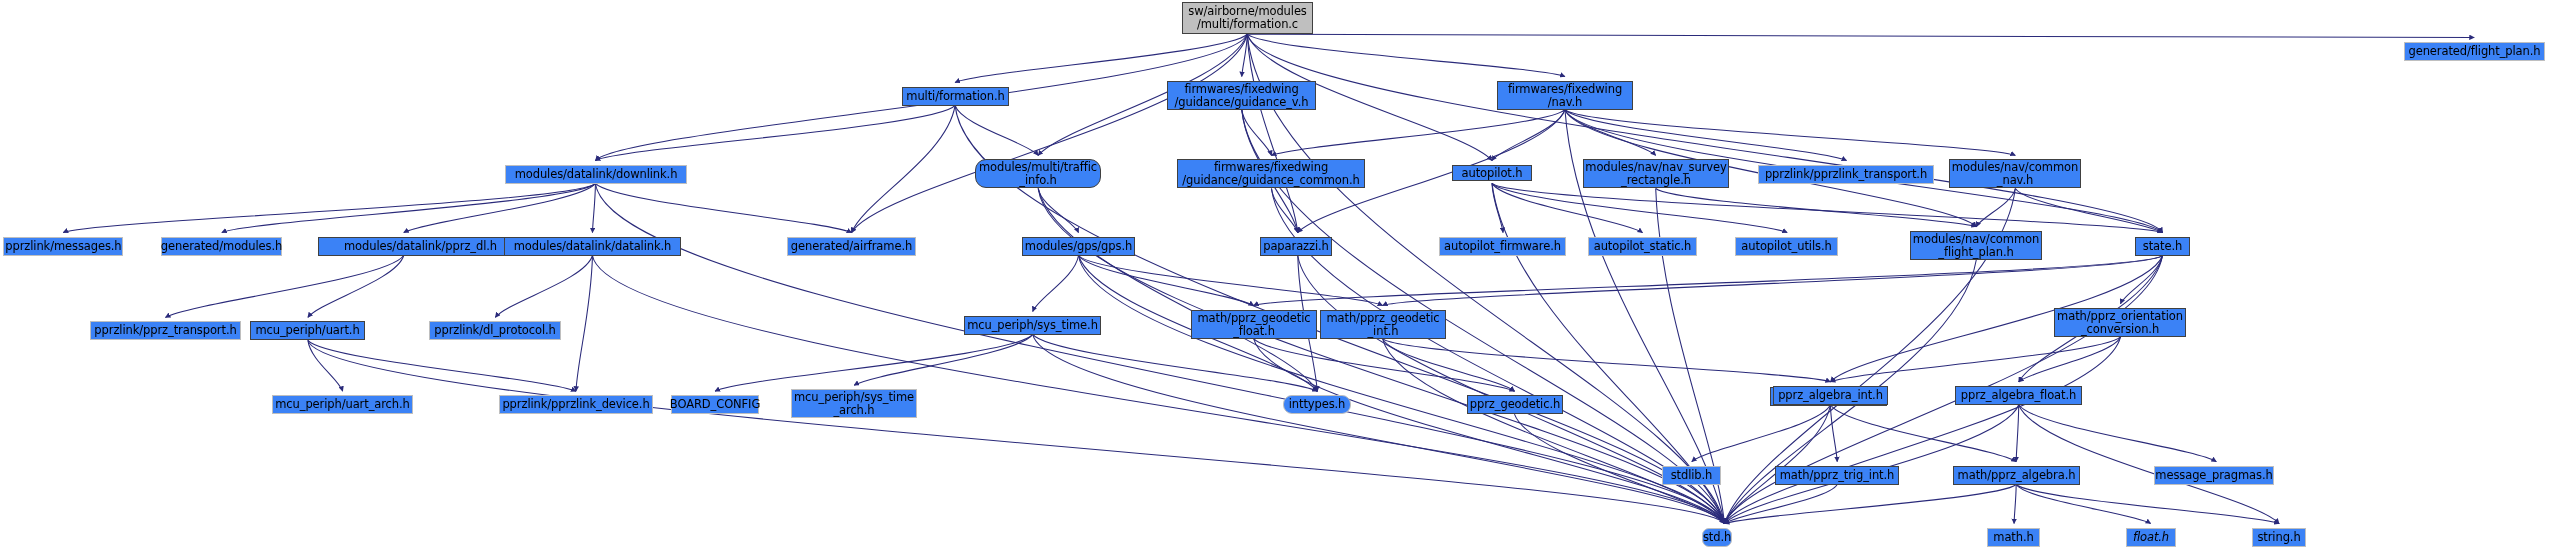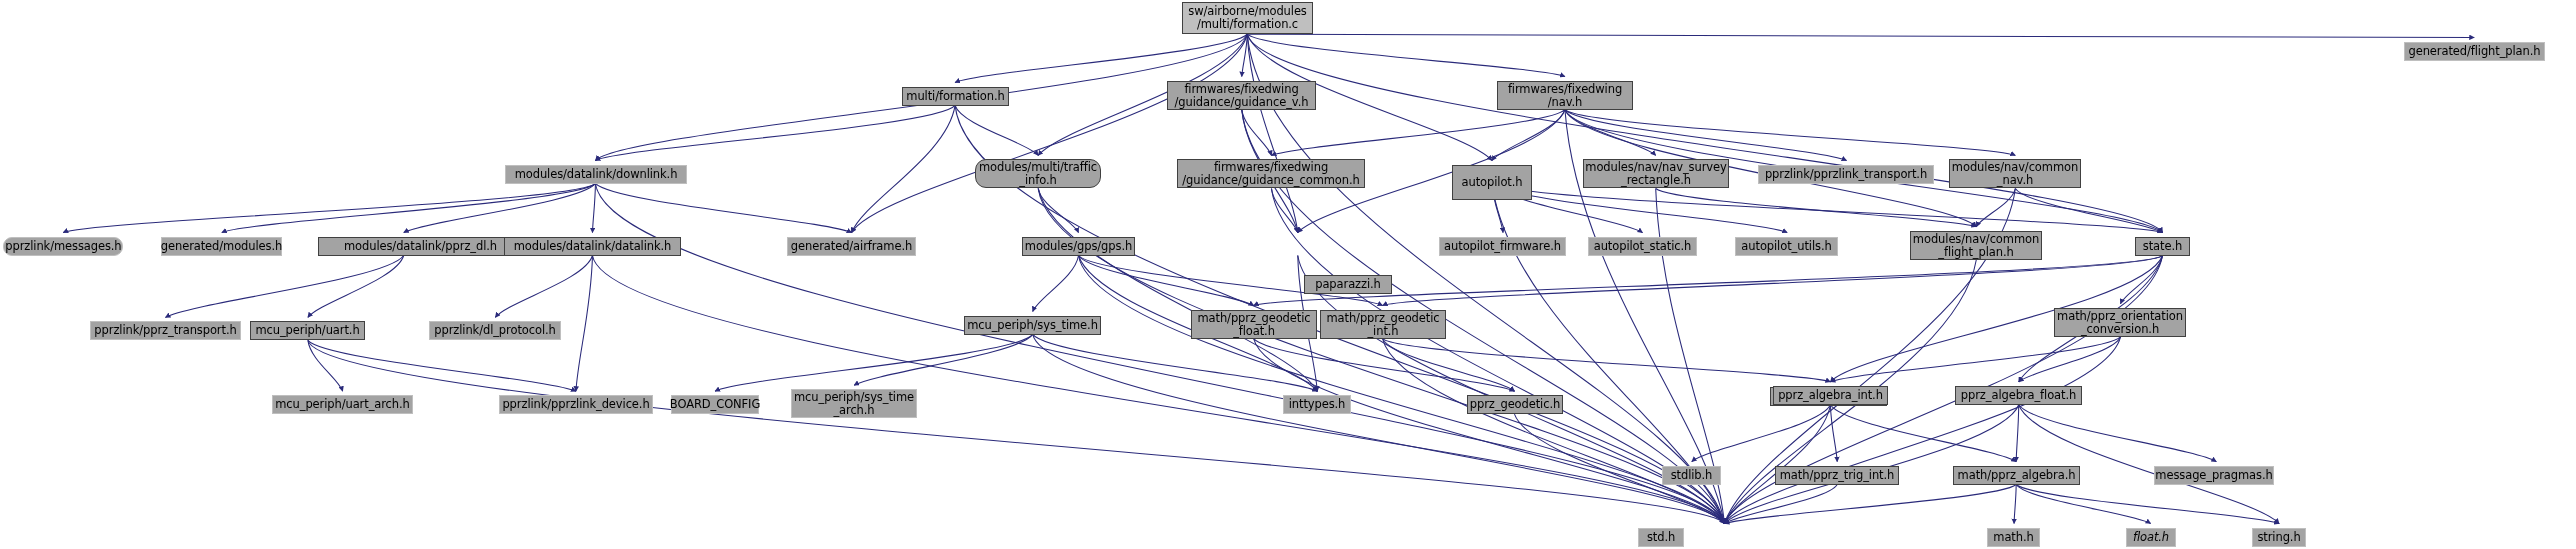--- a/index.html
+++ b/index.html
@@ -25,21 +25,21 @@
   .node {
     position: absolute;
     box-sizing: border-box;
     display: flex;
     align-items: center;
     justify-content: center;
     text-align: center;
     font-size: 11.5px;
     line-height: 12.7px;
     color: #000000;
-    background: #a3a3a3;
+    background: #3b82f6;
     border: 0.8px solid #bfbfbf;
     white-space: pre;
     letter-spacing: -0.1px;
     z-index: 5;
   }
   .node.bold {
     border: 1.4px solid #404040;
   }
   .node.root {
     background: #bfbfbf;
@@ -163,33 +163,33 @@
       <div class="node bold" style="left: 902px; top: 87px; width: 107px; height: 18.7px;">multi/formation.h</div>
       <div class="node bold" style="left: 1167px; top: 81px; width: 149px; height: 29px;">firmwares/fixedwing
 /guidance/guidance_v.h</div>
       <div class="node bold" style="left: 1497px; top: 81px; width: 136px; height: 29px;">firmwares/fixedwing
 /nav.h</div>
       <div class="node" style="left: 505px; top: 165px; width: 182px; height: 18.7px;">modules/datalink/downlink.h</div>
       <div class="node bold" style="left: 975px; top: 159px; width: 126px; height: 29px; border-radius: 11px;">modules/multi/traffic
 _info.h</div>
       <div class="node bold" style="left: 1177px; top: 159px; width: 188px; height: 29px;">firmwares/fixedwing
 /guidance/guidance_common.h</div>
-      <div class="node bold" style="left: 1452px; top: 165px; width: 80px; height: 35px;">autopilot.h</div>
+      <div class="node bold" style="left: 1452px; top: 165px; width: 80px; height: 16px;">autopilot.h</div>
       <div class="node bold" style="left: 1583px; top: 159px; width: 146px; height: 29px;">modules/nav/nav_survey
 _rectangle.h</div>
       <div class="node" style="left: 1758px; top: 165px; width: 176px; height: 18.7px;">pprzlink/pprzlink_transport.h</div>
       <div class="node bold" style="left: 1949px; top: 159px; width: 132px; height: 29px;">modules/nav/common
 _nav.h</div>
-      <div class="node" style="left: 3.4px; top: 237px; width: 120px; height: 18.7px; border-radius: 9px;">pprzlink/messages.h</div>
+      <div class="node" style="left: 3.4px; top: 237px; width: 120px; height: 18.7px;">pprzlink/messages.h</div>
       <div class="node" style="left: 161px; top: 237px; width: 121px; height: 18.7px;">generated/modules.h</div>
       <div class="node bold" style="left: 318px; top: 237px; width: 205px; height: 18.7px;">modules/datalink/pprz_dl.h</div>
       <div class="node bold" style="left: 504px; top: 237px; width: 177px; height: 18.7px;">modules/datalink/datalink.h</div>
       <div class="node" style="left: 787px; top: 237px; width: 129px; height: 18.7px;">generated/airframe.h</div>
       <div class="node bold" style="left: 1022px; top: 237px; width: 113px; height: 18.7px;">modules/gps/gps.h</div>
-      <div class="node bold" style="left: 1304px; top: 237px; width: 88px; height: 18.7px; margin-top: 38px;">paparazzi.h</div>
+      <div class="node bold" style="left: 1260px; top: 237px; width: 72px; height: 18.7px;">paparazzi.h</div>
       <div class="node" style="left: 1439px; top: 237px; width: 127px; height: 18.7px;">autopilot_firmware.h</div>
       <div class="node" style="left: 1588px; top: 237px; width: 109px; height: 18.7px;">autopilot_static.h</div>
       <div class="node" style="left: 1735px; top: 237px; width: 103px; height: 18.7px;">autopilot_utils.h</div>
       <div class="node bold" style="left: 1910px; top: 231px; width: 132px; height: 29px;">modules/nav/common
 _flight_plan.h</div>
       <div class="node bold" style="left: 2135px; top: 237px; width: 55px; height: 18.7px;">state.h</div>
       <div class="node" style="left: 90px; top: 321px; width: 151px; height: 18.7px;">pprzlink/pprz_transport.h</div>
       <div class="node bold" style="left: 250px; top: 321px; width: 115px; height: 18.7px;">mcu_periph/uart.h</div>
       <div class="node" style="left: 429px; top: 321px; width: 132px; height: 18.7px;">pprzlink/dl_protocol.h</div>
       <div class="node bold" style="left: 964px; top: 316px; width: 137px; height: 18.7px;">mcu_periph/sys_time.h</div>
@@ -198,27 +198,27 @@
       <div class="node bold" style="left: 1320px; top: 310px; width: 126px; height: 29px;">math/pprz_geodetic
 _int.h</div>
       <div class="node bold" style="left: 2054px; top: 308px; width: 132px; height: 29px;">math/pprz_orientation
 _conversion.h</div>
       <div class="node bold" style="left: 1770px; top: 387px; width: 117px; height: 18.7px;">pprz_algebra_int.h</div>
       <div class="node" style="left: 272px; top: 395px; width: 141px; height: 18.7px;">mcu_periph/uart_arch.h</div>
       <div class="node" style="left: 499px; top: 395px; width: 154px; height: 18.7px;">pprzlink/pprzlink_device.h</div>
       <div class="node" style="left: 671px; top: 395px; width: 88px; height: 18.7px;">BOARD_CONFIG</div>
       <div class="node" style="left: 791px; top: 389px; width: 126px; height: 29px;">mcu_periph/sys_time
 _arch.h</div>
-      <div class="node" style="left: 1283px; top: 395px; width: 68px; height: 18.7px;">inttypes.h</div>
+      <div class="node" style="left: 1283px; top: 395px; width: 68px; height: 18.7px; border-radius: 9px;">inttypes.h</div>
       <div class="node bold" style="left: 1467px; top: 395px; width: 96px; height: 18.7px;">pprz_geodetic.h</div>
       <div class="node" style="left: 1662px; top: 466px; width: 59px; height: 18.7px;">stdlib.h</div>
       <div class="node bold" style="left: 1773px; top: 386px; width: 115px; height: 18.7px;">pprz_algebra_int.h</div>
       <div class="node bold" style="left: 1955px; top: 386px; width: 127px; height: 18.7px;">pprz_algebra_float.h</div>
       <div class="node bold" style="left: 1775px; top: 466px; width: 124px; height: 18.7px;">math/pprz_trig_int.h</div>
       <div class="node bold" style="left: 1953px; top: 466px; width: 127px; height: 18.7px;">math/pprz_algebra.h</div>
       <div class="node" style="left: 2154px; top: 466px; width: 120px; height: 18.7px;">message_pragmas.h</div>
-      <div class="node" style="left: 1638px; top: 528px; width: 46px; height: 18.7px;">std.h</div>
+      <div class="node" style="left: 1702px; top: 528px; width: 30px; height: 18.7px; border-radius: 7px;">std.h</div>
       <div class="node" style="left: 1987px; top: 528px; width: 53px; height: 18.7px;">math.h</div>
       <div class="node" style="left: 2126px; top: 528px; width: 50px; height: 18.7px; font-style: italic;">float.h</div>
       <div class="node" style="left: 2252px; top: 528px; width: 54px; height: 18.7px;">string.h</div>
     </div>
 </div>
 
 
 </body></html>

